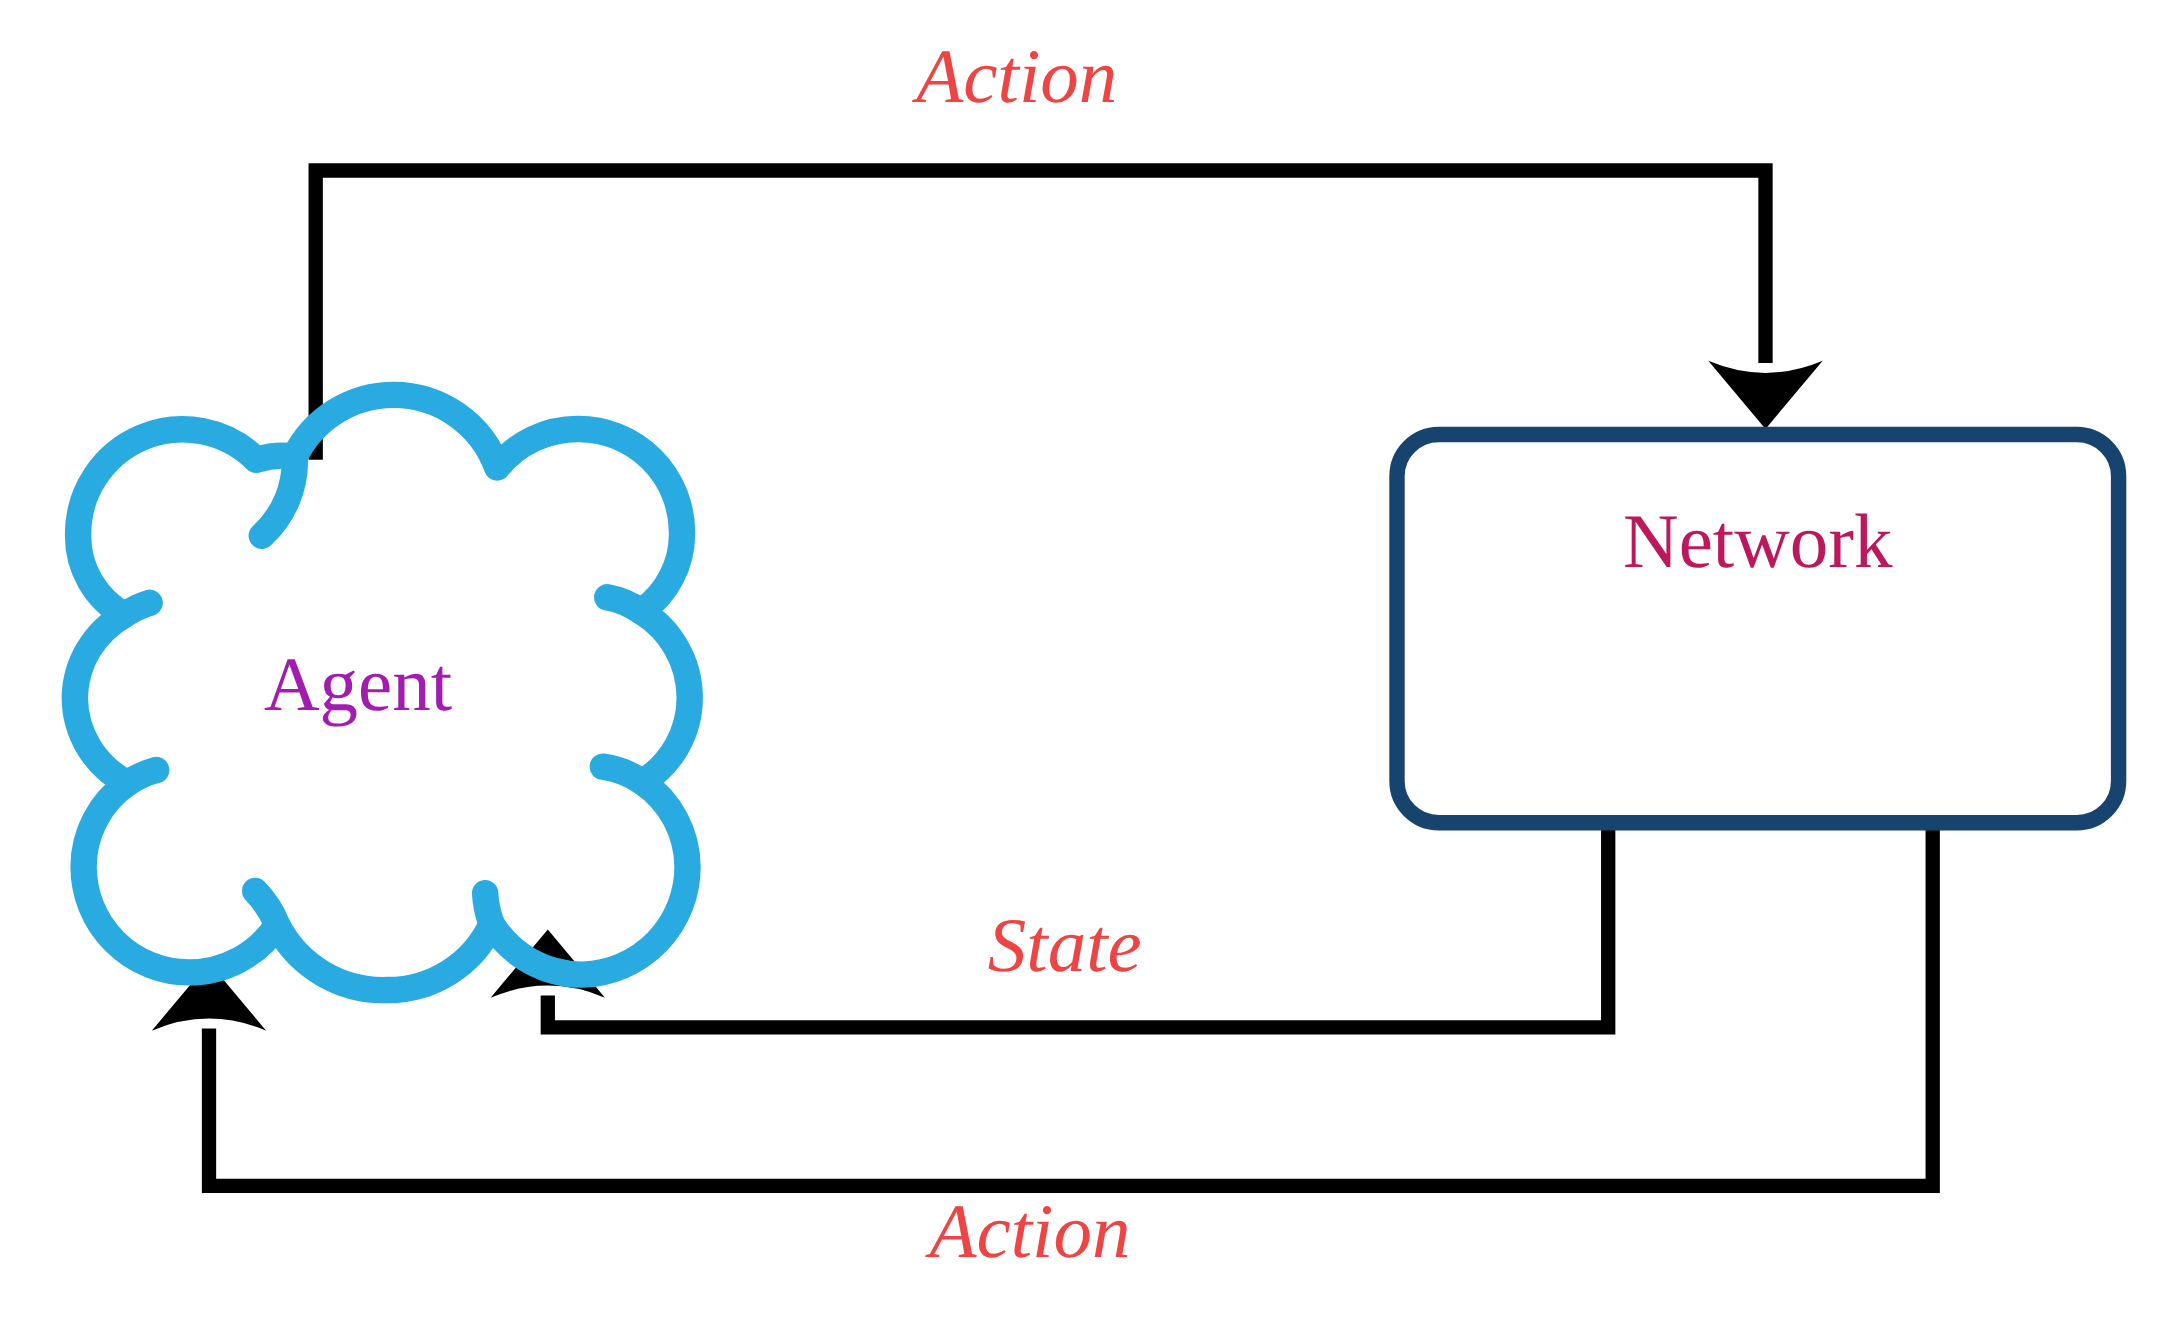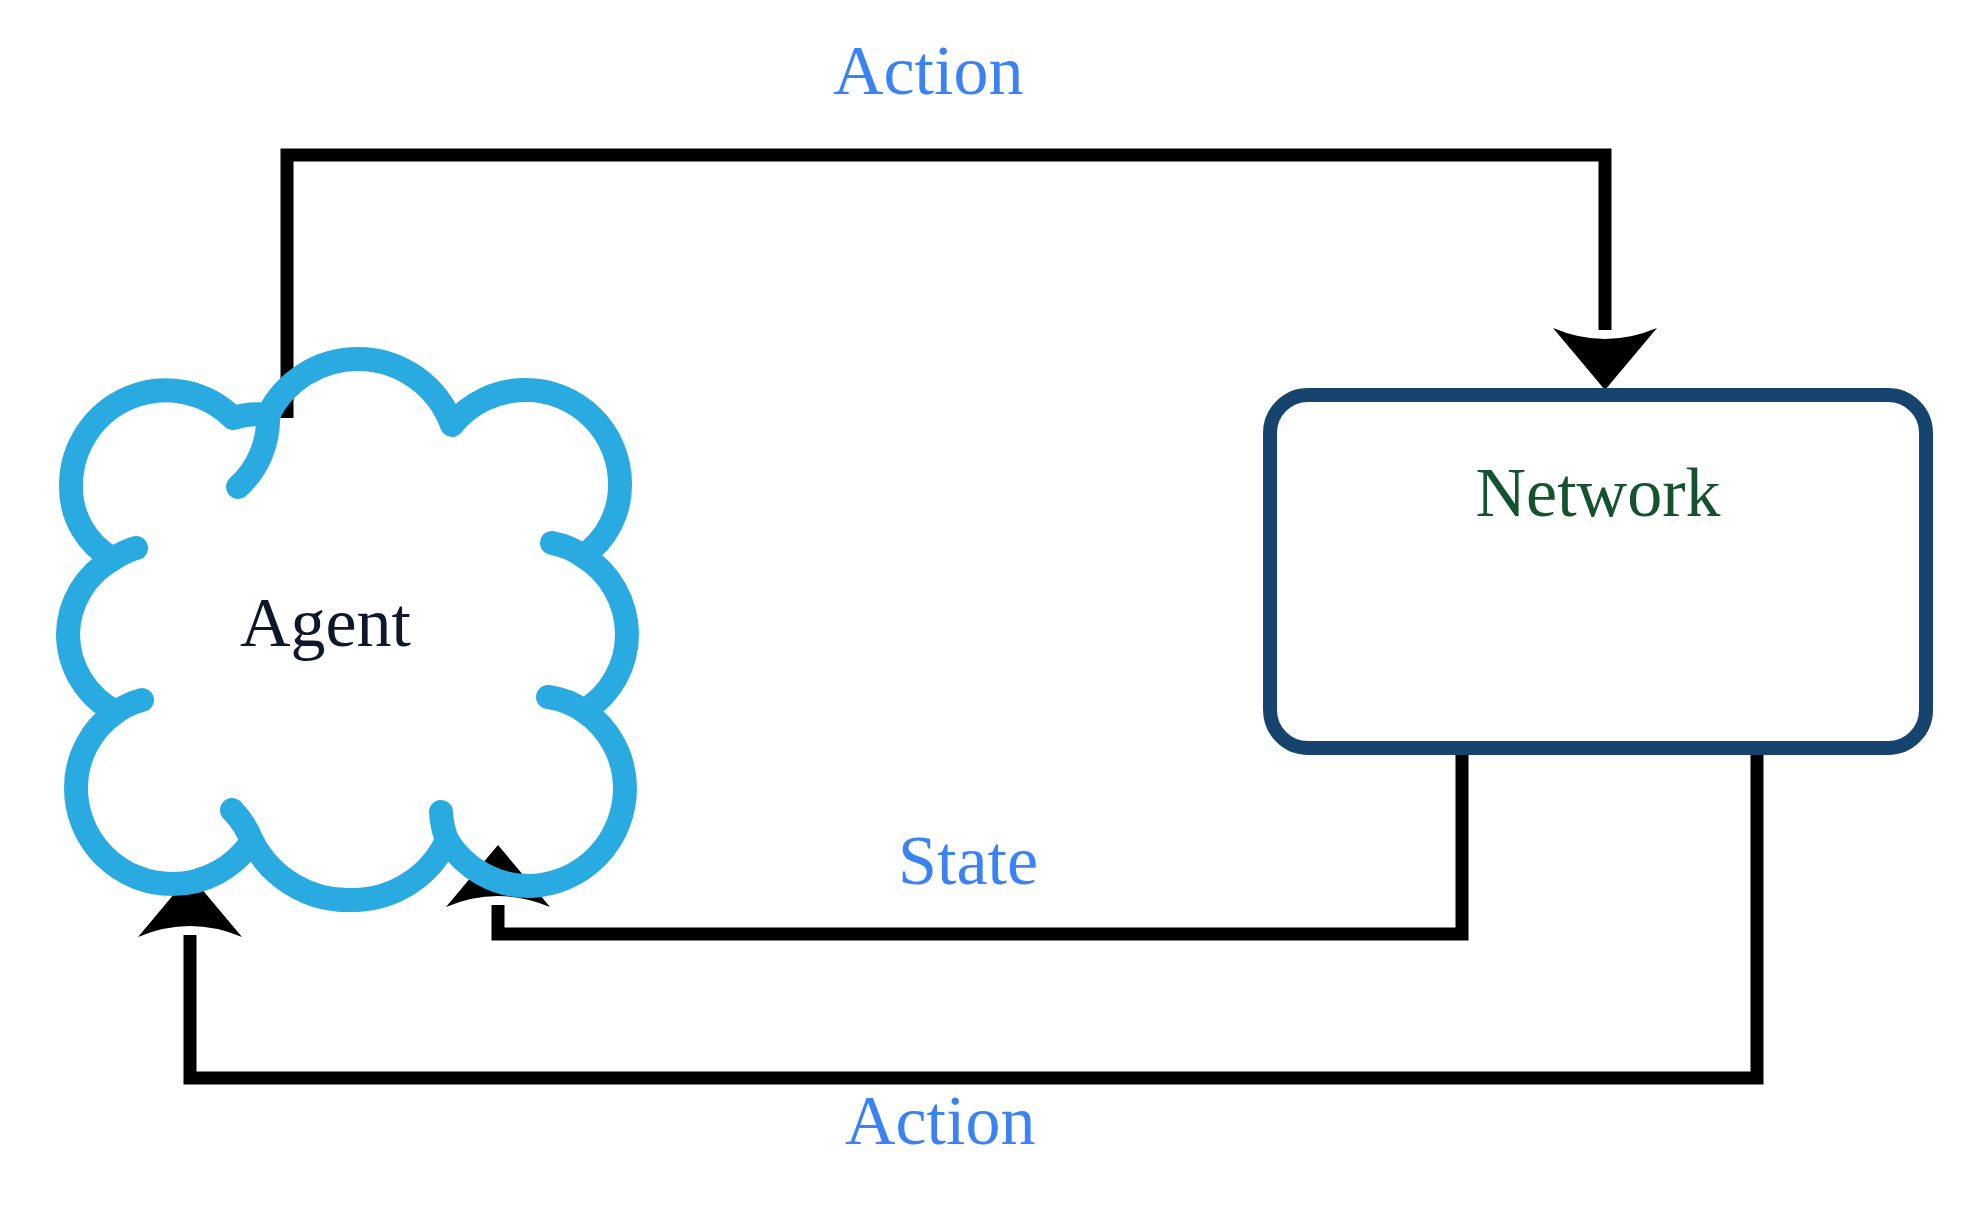--- a/index.html
+++ b/index.html
@@ -22,23 +22,24 @@
   #diagram-svg {
     position: absolute;
     top: 0;
     left: 0;
     width: 1963px;
     height: 1209px;
   }
   .edge-label {
     position: absolute;
     font-family: "Liberation Serif", "DejaVu Serif", serif;
-    color: #3b82f6;
+    color: #ef4444;
     white-space: nowrap;
     line-height: 1;
+    font-style: italic;
   }
   #label-action {
     left: 833px;
     top: 36px;
     font-size: 70px;
   }
   #label-state {
     left: 880px;
     top: 826px;
     font-size: 70px;
@@ -47,33 +48,33 @@
   #label-reward {
     left: 845px;
     top: 1086px;
     font-size: 70px;
   }
   #label-agent {
     position: absolute;
     left: 240px;
     top: 588px;
     font-size: 70px;
-    color: #0f172a;
+    color: #a21caf;
     font-family: "Liberation Serif", "DejaVu Serif", serif;
     line-height: 1;
     white-space: nowrap;
   }
   #node-env-text {
     position: absolute;
     left: 1263px;
     top: 452px;
     width: 670px;
     text-align: center;
     font-size: 70px;
-    color: #14532d;
+    color: #be185d;
     font-family: "Liberation Serif", "DejaVu Serif", serif;
     line-height: 1.18;
   }
   .env-line { display: block; }
 </style>
 </head>
 <body>
 
 <div id="diagram-root">
 

